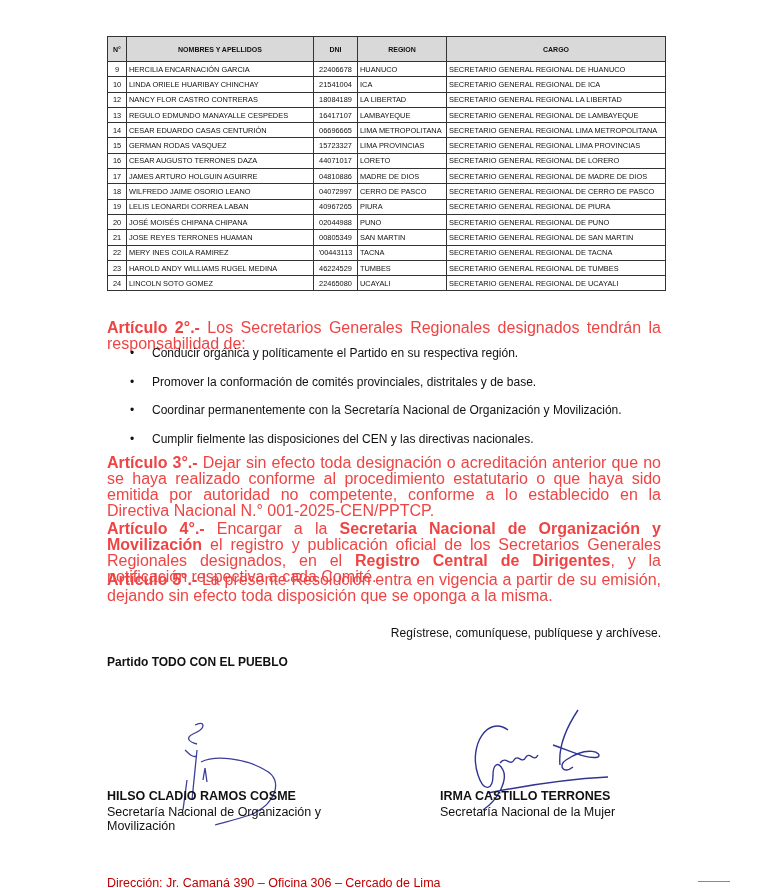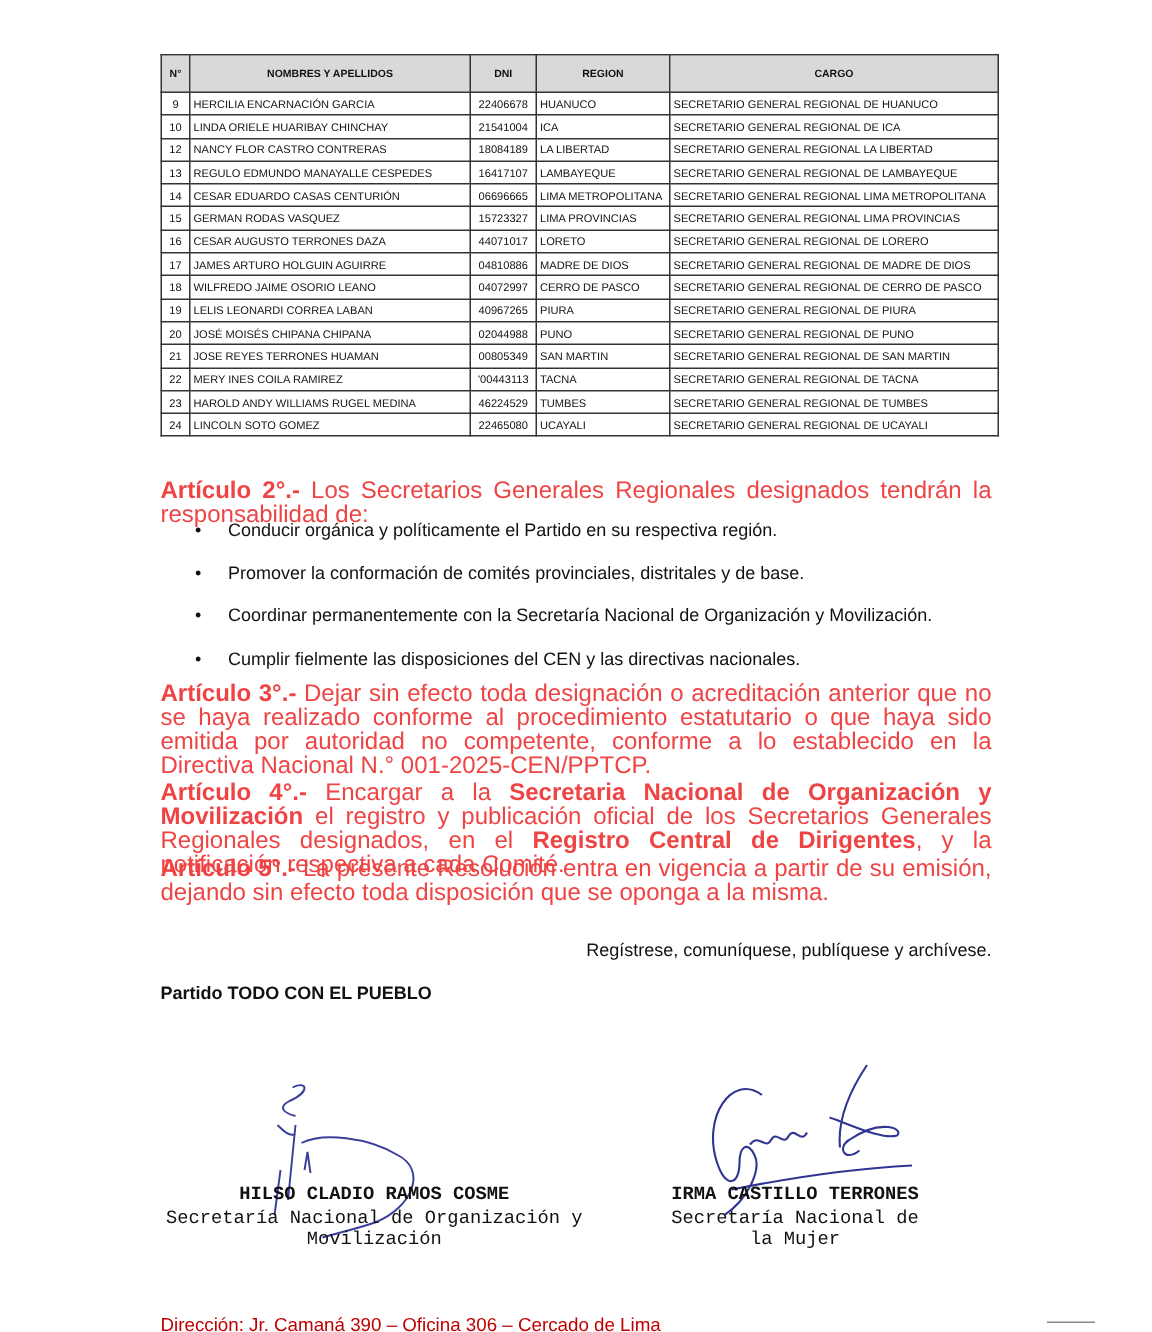--- a/index.html
+++ b/index.html
@@ -18,21 +18,21 @@
   .art2 { top:320px; }
   ul.resp { position:absolute; left:130px; top:345px; margin:0; padding:0; list-style:none; font-size:12px; }
   ul.resp li { height:28.5px; line-height:16px; position:relative; padding-left:22px; }
   ul.resp li .bullet { position:absolute; left:0; top:0; }
   .art3 { top:455px; }
   .art4 { top:521px; }
   .art5 { top:572px; }
   .closing { position:absolute; right:107px; top:626px; font-size:12px; font-weight:normal; }
   .cen { position:absolute; left:107px; top:654px; font-size:12px; font-weight:bold; line-height:16px; }
 
-  .sig { position:absolute; font-family:Liberation Mono, monospace; text-align:center; }
+  .sig { position:absolute; font-family:Liberation Sans, sans-serif; }
   .sig .name { font-weight:bold; font-size:12.5px; }
   .sig .role { font-size:12.5px; margin-top:2px; }
   .sig1 { left:107px; top:789px; width:285px; }
   .sig2 { left:440px; top:789px; width:180px; }
   svg.scribble { position:absolute; }
   .footer-addr { position:absolute; left:107px; top:876px; font-size:12.5px; color:#c00000; white-space:nowrap; }
   .footer-line { position:absolute; left:698px; top:881px; width:32px; height:1px; background:#888; }
 </style>
 </head>
 <body>

